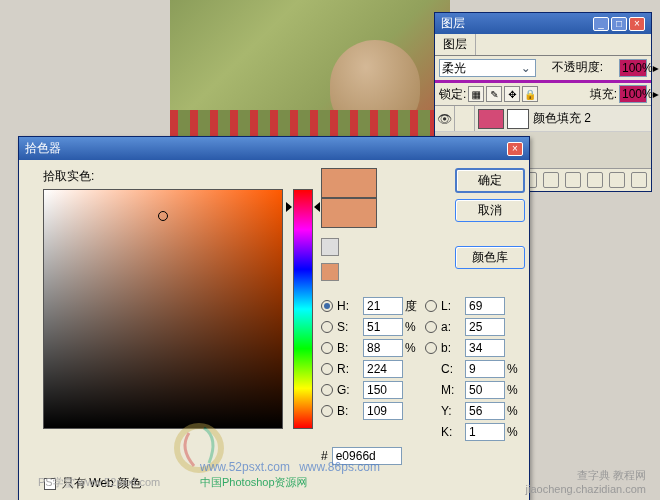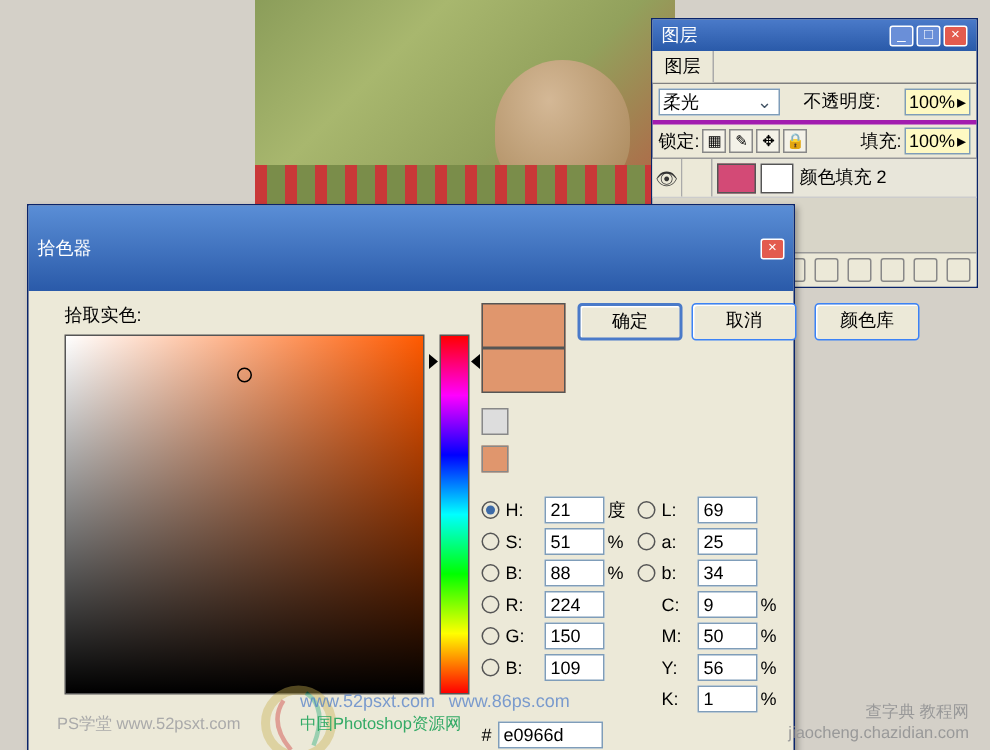--- a/index.html
+++ b/index.html
@@ -9,52 +9,52 @@
 .flowers{position:absolute;bottom:0;left:0;right:0;height:40px;background:repeating-linear-gradient(90deg,#C93838 0 8px,#7A8D4A 8px 20px)}
 
 .pal{position:absolute;right:8px;top:12px;width:218px;background:#ece9d8;border:1px solid #0a246a}
 .pal-title{background:linear-gradient(#4a7ac9,#2a5aa9);color:#fff;padding:2px 6px;display:flex;justify-content:space-between;align-items:center}
 .pal-close{background:#e35b4e;border:1px solid #fff;width:16px;height:14px;color:#fff;font-size:10px;text-align:center;line-height:12px;border-radius:2px}
 .pal-tab{display:flex;border-bottom:1px solid #808080}
 .pal-tab span{padding:2px 8px;background:#ece9d8;border-right:1px solid #aaa}
 .pal-row{display:flex;align-items:flex-start;padding:3px 4px;gap:16px}
 .drop{background:#fff;border:1px solid #7f9db9;padding:1px 2px;height:18px;display:flex;align-items:center;justify-content:space-between;flex:1}
 .drop .arr{width:14px;text-align:center;color:#456}
-.pct{background:#fef9c3;border:1px solid #7f9db9;width:44px;height:18px;padding:1px 2px;display:flex;align-items:center;justify-content:space-between}
+.pct{background:#be185d;border:1px solid #7f9db9;width:28px;height:18px;padding:1px 2px;display:flex;align-items:center;justify-content:space-between}
 .lock-row{border-top:3px solid #a21caf;border-bottom:1px solid #999;display:flex;align-items:center;padding:2px 4px;gap:2px}
 .lock-ic{width:16px;height:16px;border:1px solid #888;background:#f4f2e8;display:flex;align-items:center;justify-content:center;font-size:10px}
 .layer{display:flex;align-items:center;border-bottom:1px solid #ccc;background:#e8e6da;height:26px}
 .layer.sel{background:#3d6ba8;color:#fff}
 .eye{width:20px;border-right:1px solid #aaa;text-align:center;height:100%;display:flex;align-items:center;justify-content:center;background:#ece9d8;color:#333}
 .linkc{width:20px;border-right:1px solid #aaa;height:100%;background:#ece9d8}
 .thumb{width:26px;height:20px;border:1px solid #555;margin:0 3px;background:#e0966d}
 .mask{width:22px;height:20px;border:1px solid #555;margin-right:4px;background:#fff}
 .pal-foot{background:#ece9d8;border-top:1px solid #999;padding:3px 4px;display:flex;gap:6px;align-items:center;justify-content:flex-end}
 .pal-foot .ic{width:16px;height:16px;border:1px solid #888;border-radius:2px}
 
 .dlg{position:absolute;left:18px;top:136px;width:512px;background:#ece9d8;border:1px solid #0a246a;box-shadow:2px 2px 4px rgba(0,0,0,.3)}
-.dlg-title{background:linear-gradient(#5a8ed6,#2a5aa9);color:#fff;padding:20px 6px;display:flex;justify-content:space-between;align-items:center}
+.dlg-title{background:linear-gradient(#5a8ed6,#2a5aa9);color:#fff;padding:3px 6px;display:flex;justify-content:space-between;align-items:center}
 .dlg-body{padding:8px 24px 10px;display:flex;gap:8px}
 .left-col{flex:0 0 auto}
 .field-label{margin-bottom:4px}
 .sv{width:240px;height:240px;position:relative;border:1px solid #555;background:linear-gradient(to bottom,rgba(0,0,0,0),#000),linear-gradient(to right,#fff,hsl(21,100%,50%))}
 .sv-mark{position:absolute;width:10px;height:10px;border:1px solid #000;border-radius:50%;left:50%;top:11%;transform:translate(-50%,-50%)}
 .hue{width:20px;height:240px;border:1px solid #555;background:linear-gradient(to bottom,red,magenta,blue,cyan,lime,yellow,red);position:relative}
 .hue-mark{position:absolute;top:12px;left:-6px;right:-6px;height:0}
 .hue-mark:before,.hue-mark:after{content:"";position:absolute;width:0;height:0;border-top:5px solid transparent;border-bottom:5px solid transparent}
 .hue-mark:before{left:-2px;border-left:6px solid #000}
 .hue-mark:after{right:-2px;border-right:6px solid #000}
 .right-col{flex:1;display:flex;flex-direction:column}
 .preview-row{display:flex;gap:8px;align-items:flex-start}
 .swatches{display:flex;flex-direction:column}
 .sw{width:56px;height:30px;border:1px solid #555}
 .new{background:#e0966d}
 .old{background:#e0966d}
 .cube{width:18px;height:18px;border:1px solid #888;background:#ddd;margin-top:4px}
-.btns{display:flex;flex-direction:row;gap:6px;margin-left:auto}
+.btns{display:flex;flex-direction:column;gap:6px;margin-left:auto}
 .btn{background:#ece9d8;border:1px solid #3b82f6;border-radius:3px;padding:2px 0;width:70px;text-align:center;box-shadow:inset 1px 1px #fff}
 .btn.def{border:2px solid #4a7ac9}
 .fields{display:grid;grid-template-columns:14px 24px 40px 18px 14px 22px 40px 18px;gap:3px 2px;align-items:center;margin-top:16px}
 .rad{width:12px;height:12px;border:1px solid #555;border-radius:50%;display:inline-block;position:relative}
 .rad.on:after{content:"";position:absolute;inset:2px;background:#3d6ba8;border-radius:50%}
 .inp{background:#fff;border:1px solid #7f9db9;height:18px;padding:1px 3px;text-align:left;width:40px}
 .lbl{text-align:left}
 .unit{text-align:left}
 .hex-row{display:flex;align-items:center;gap:4px;margin-top:6px}
 .bottom-row{display:flex;align-items:center;padding:0 25px 8px;gap:6px}

